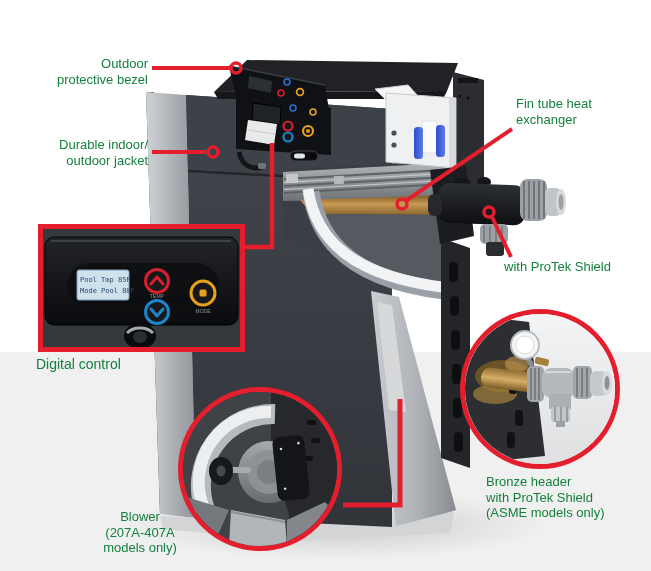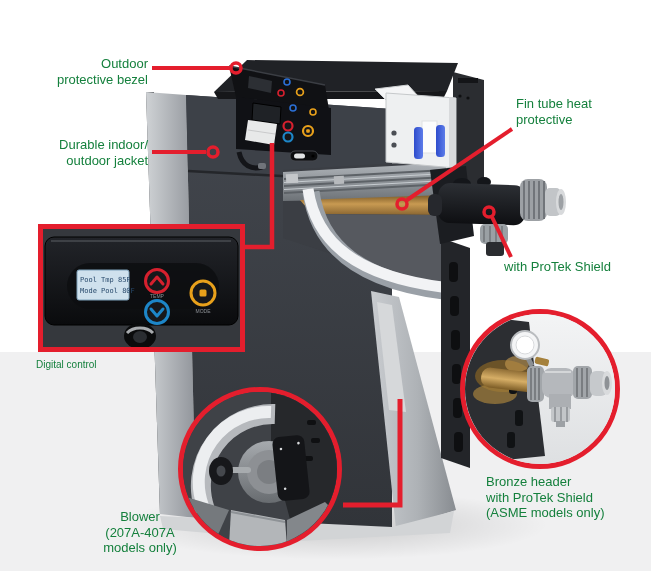--- a/index.html
+++ b/index.html
@@ -298,27 +298,27 @@
   <div class="label lbl-right" style="right:503px;top:56px;">
     <span>Outdoor</span>
     <span>protective bezel</span>
   </div>
 
   <div class="label lbl-right" style="right:503px;top:137px;">
     <span>Durable indoor/</span>
     <span>outdoor jacket</span>
   </div>
 
-  <div class="label" style="left:36px;top:357px;font-size:10px;">
+  <div class="label" style="left:36px;top:357px;font-size:14px;">
     <span>Digital control</span>
   </div>
 
   <div class="label" style="left:516px;top:96px;">
     <span>Fin tube heat</span>
-    <span>protective</span>
+    <span>exchanger</span>
   </div>
 
   <div class="label" style="left:504px;top:259px;">
     <span>with ProTek Shield</span>
   </div>
 
   <div class="label" style="left:486px;top:474px;">
     <span>Bronze header</span>
     <span>with ProTek Shield</span>
     <span>(ASME models only)</span>

